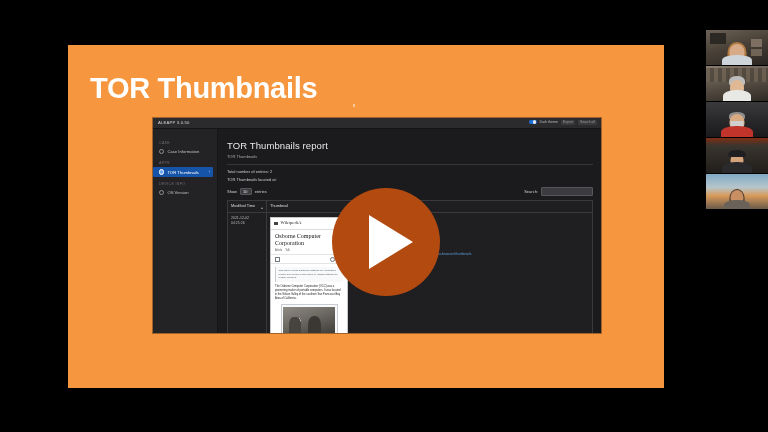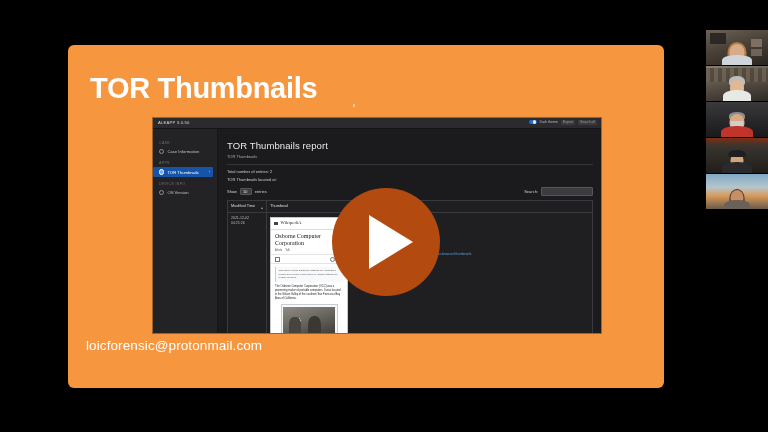--- a/index.html
+++ b/index.html
@@ -23,21 +23,20 @@
     background: #000;
   }
 
   
   #slide {
     position: absolute;
     left: 68px; top: 45px;
     width: 596px; height: 343px;
     background: #f6973f;
     overflow: hidden;
-    border-radius: 6px;
   }
   #slide-title {
     position: absolute;
     left: 22px; top: 27px;
     font-size: 29px;
     font-weight: bold;
     color: #ffffff;
     letter-spacing: -0.3px;
     white-space: nowrap;
   }
@@ -626,21 +625,20 @@
 
           <div id="detail-col">
             <div class="dl-title">Thumbnail</div>
             <div class="dl-link">/data/data/org.torproject.torbrowser/files/tor-browser/thumbnails</div>
           </div>
         </div>
 
       </div>
     </div>
 
-    <div id="slide-email">loicforensic@protonmail.com</div>
   </div>
 
   <div id="play-overlay">
     <div id="play-triangle"></div>
   </div>
 
   <div id="participant-strip">
     <div class="tile" id="tile-1">
       <span class="wall-a"></span>
       <span class="wall-b"></span>

